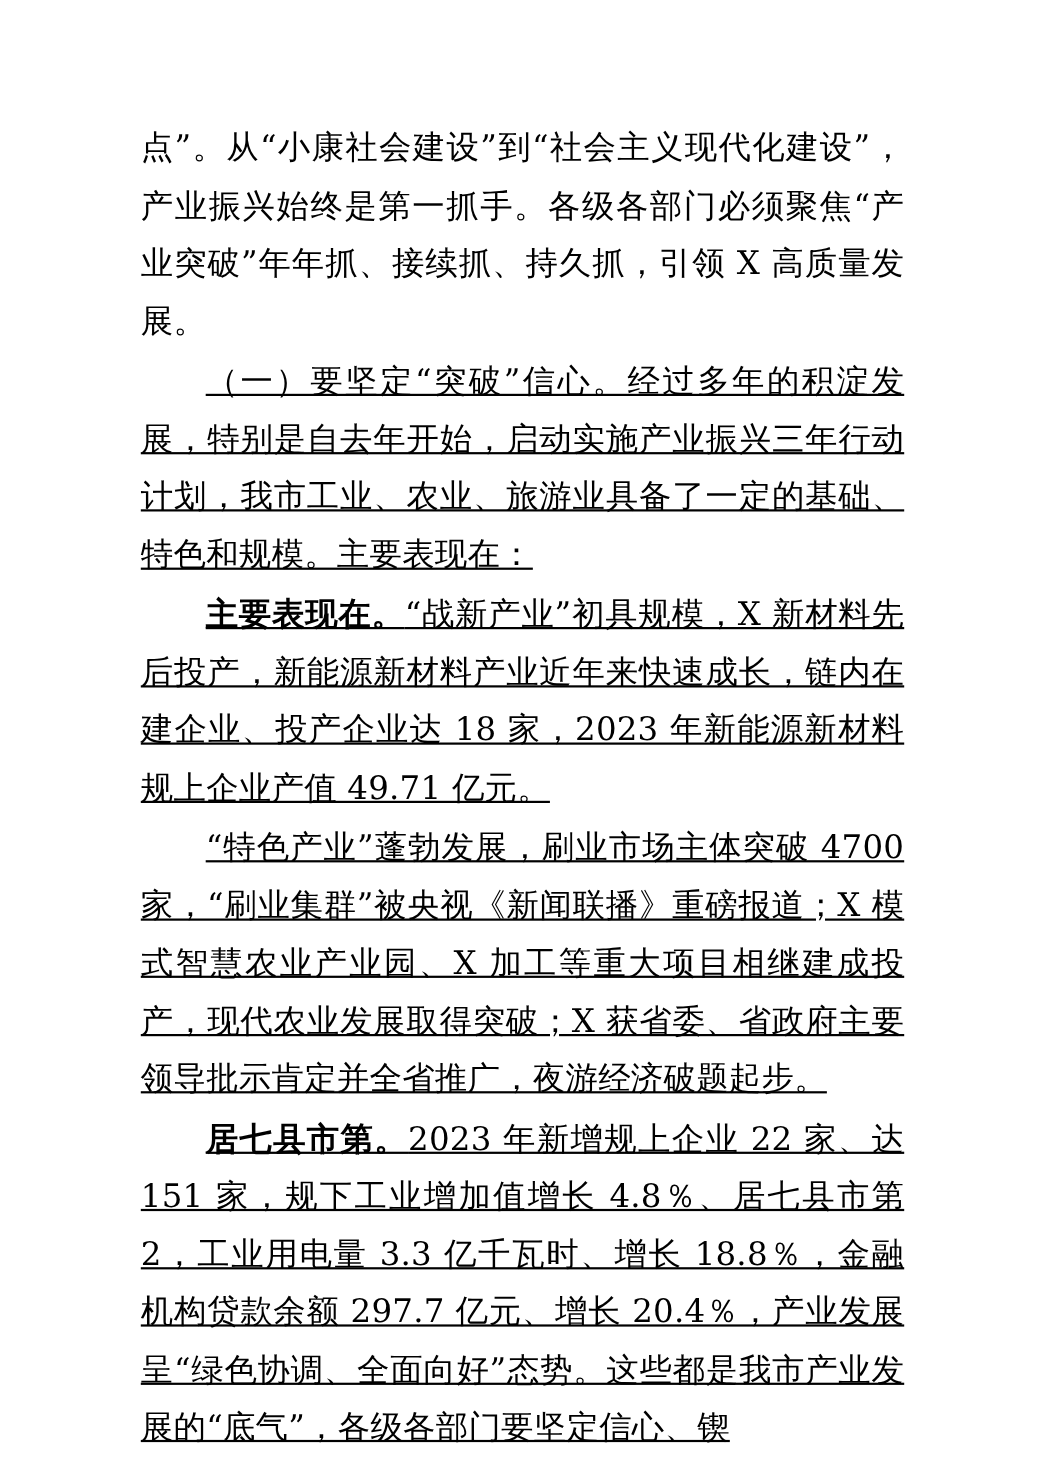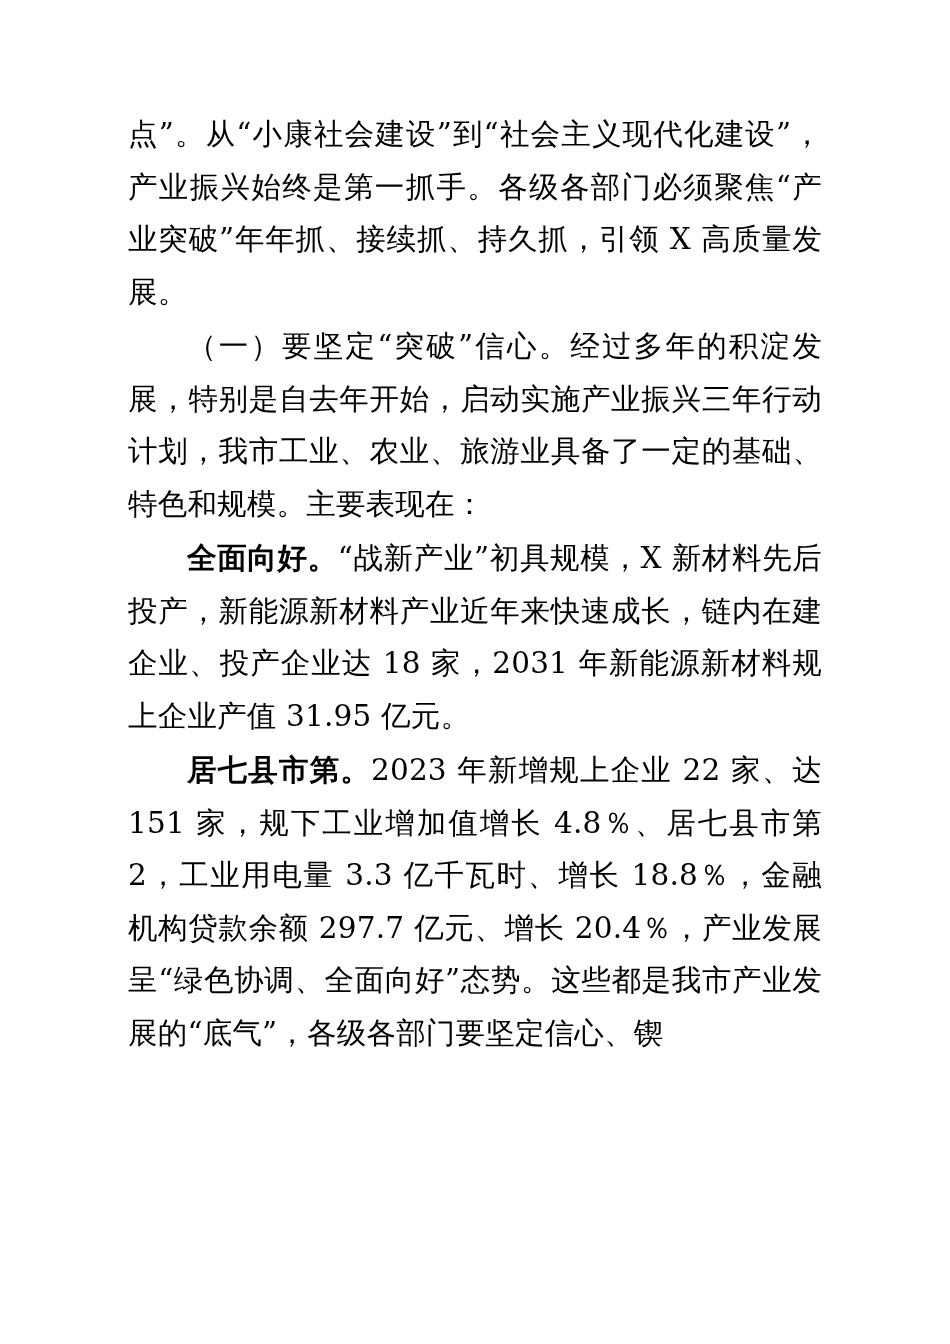--- a/index.html
+++ b/index.html
@@ -27,20 +27,21 @@
     text-align: justify;
     text-justify: inter-ideograph;
     letter-spacing: 0.2px;
   }
   .para {
     margin: 0 0 2px 0;
     text-indent: 0;
   }
   .para.indent {
     text-indent: 2em;
+    text-decoration: underline;
   }
   .bold-lead {
     font-weight: bold;
   }
   
   .doc-body {
     font-variant-ligatures: none;
   }
 </style>
 </head>
@@ -51,23 +52,26 @@
 
     <p class="para">
       <span>点”。从“小康社会建设”到“社会主义现代化建设”，产业振兴始终是第一抓手。各级各部门必须聚焦“产业突破”年年抓、接续抓、持久抓，引领 X 高质量发展。</span>
     </p>
 
     <p class="para indent">
       <span>（一）要坚定“突破”信心。经过多年的积淀发展，特别是自去年开始，启动实施产业振兴三年行动计划，我市工业、农业、旅游业具备了一定的基础、特色和规模。主要表现在：</span>
     </p>
 
     <p class="para indent">
-      <span class="bold-lead">全面向好。</span><span>“战新产业”初具规模，X 新材料先后投产，新能源新材料产业近年来快速成长，链内在建企业、投产企业达 18 家，2031 年新能源新材料规上企业产值 31.95 亿元。</span>
+      <span class="bold-lead">主要表现在。</span><span>“战新产业”初具规模，X 新材料先后投产，新能源新材料产业近年来快速成长，链内在建企业、投产企业达 18 家，2023 年新能源新材料规上企业产值 49.71 亿元。</span>
     </p>
 
 
+    <p class="para indent">
+      <span>“特色产业”蓬勃发展，刷业市场主体突破 4700 家，“刷业集群”被央视《新闻联播》重磅报道；X 模式智慧农业产业园、X 加工等重大项目相继建成投产，现代农业发展取得突破；X 获省委、省政府主要领导批示肯定并全省推广，夜游经济破题起步。</span>
+    </p>
 
     <p class="para indent">
       <span class="bold-lead">居七县市第。</span><span>2023 年新增规上企业 22 家、达 151 家，规下工业增加值增长 4.8％、居七县市第 2，工业用电量 3.3 亿千瓦时、增长 18.8％，金融机构贷款余额 297.7 亿元、增长 20.4％，产业发展呈“绿色协调、全面向好”态势。这些都是我市产业发展的“底气”，各级各部门要坚定信心、锲</span>
     </p>
 
   </div>
 </div>
 
 </body></html>

